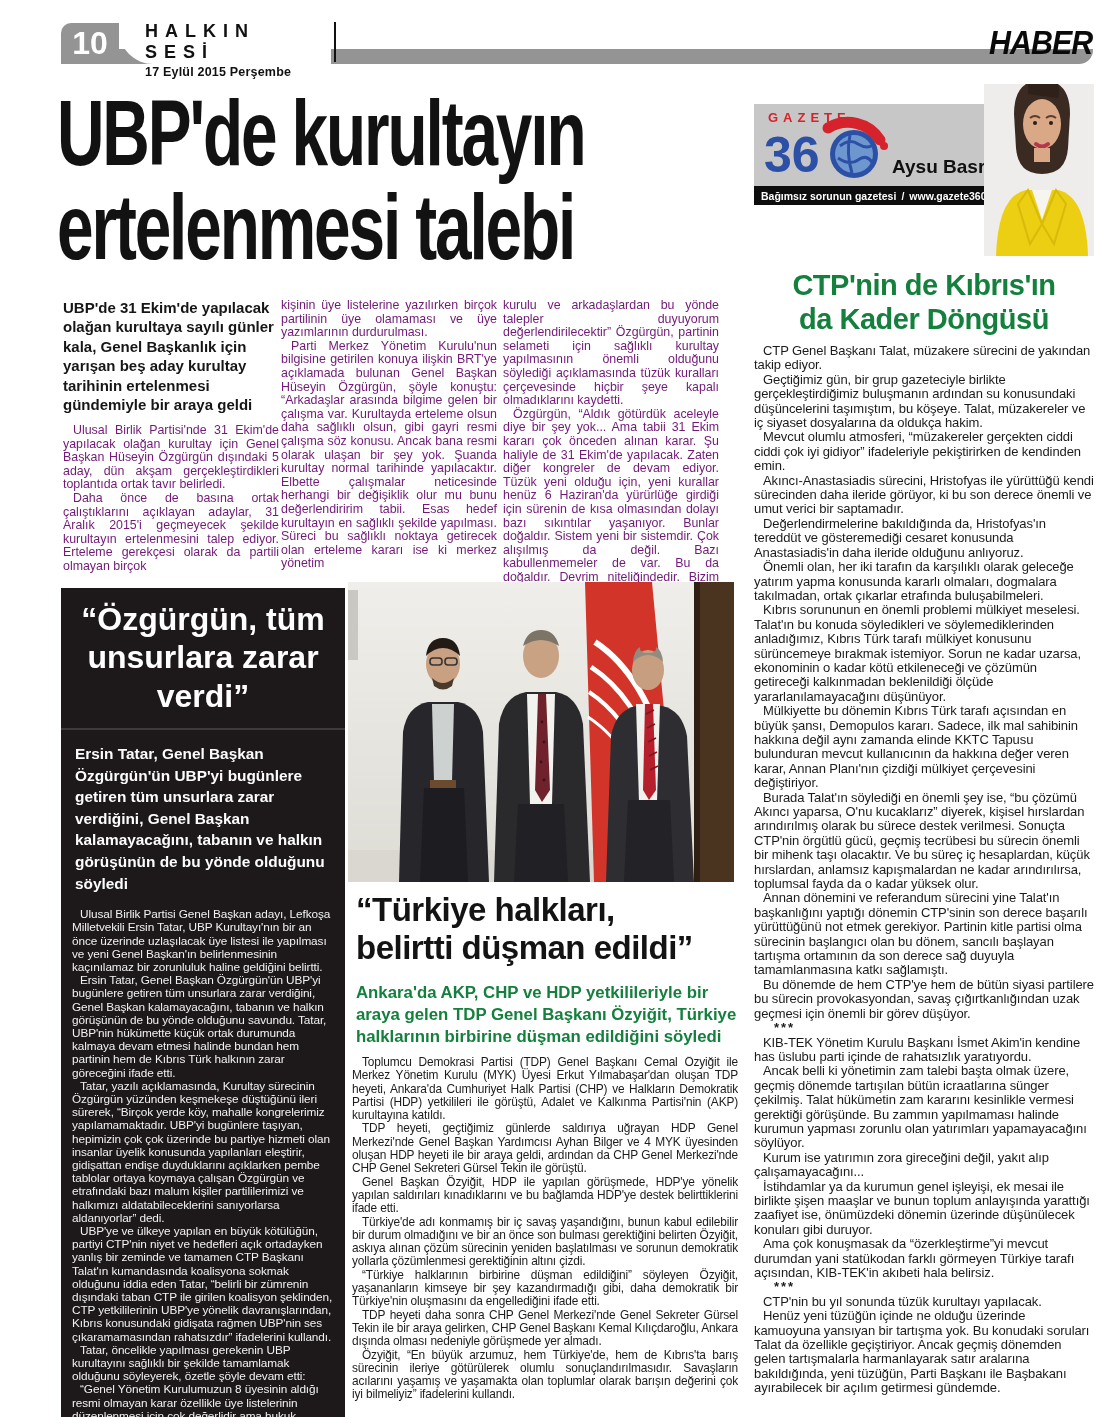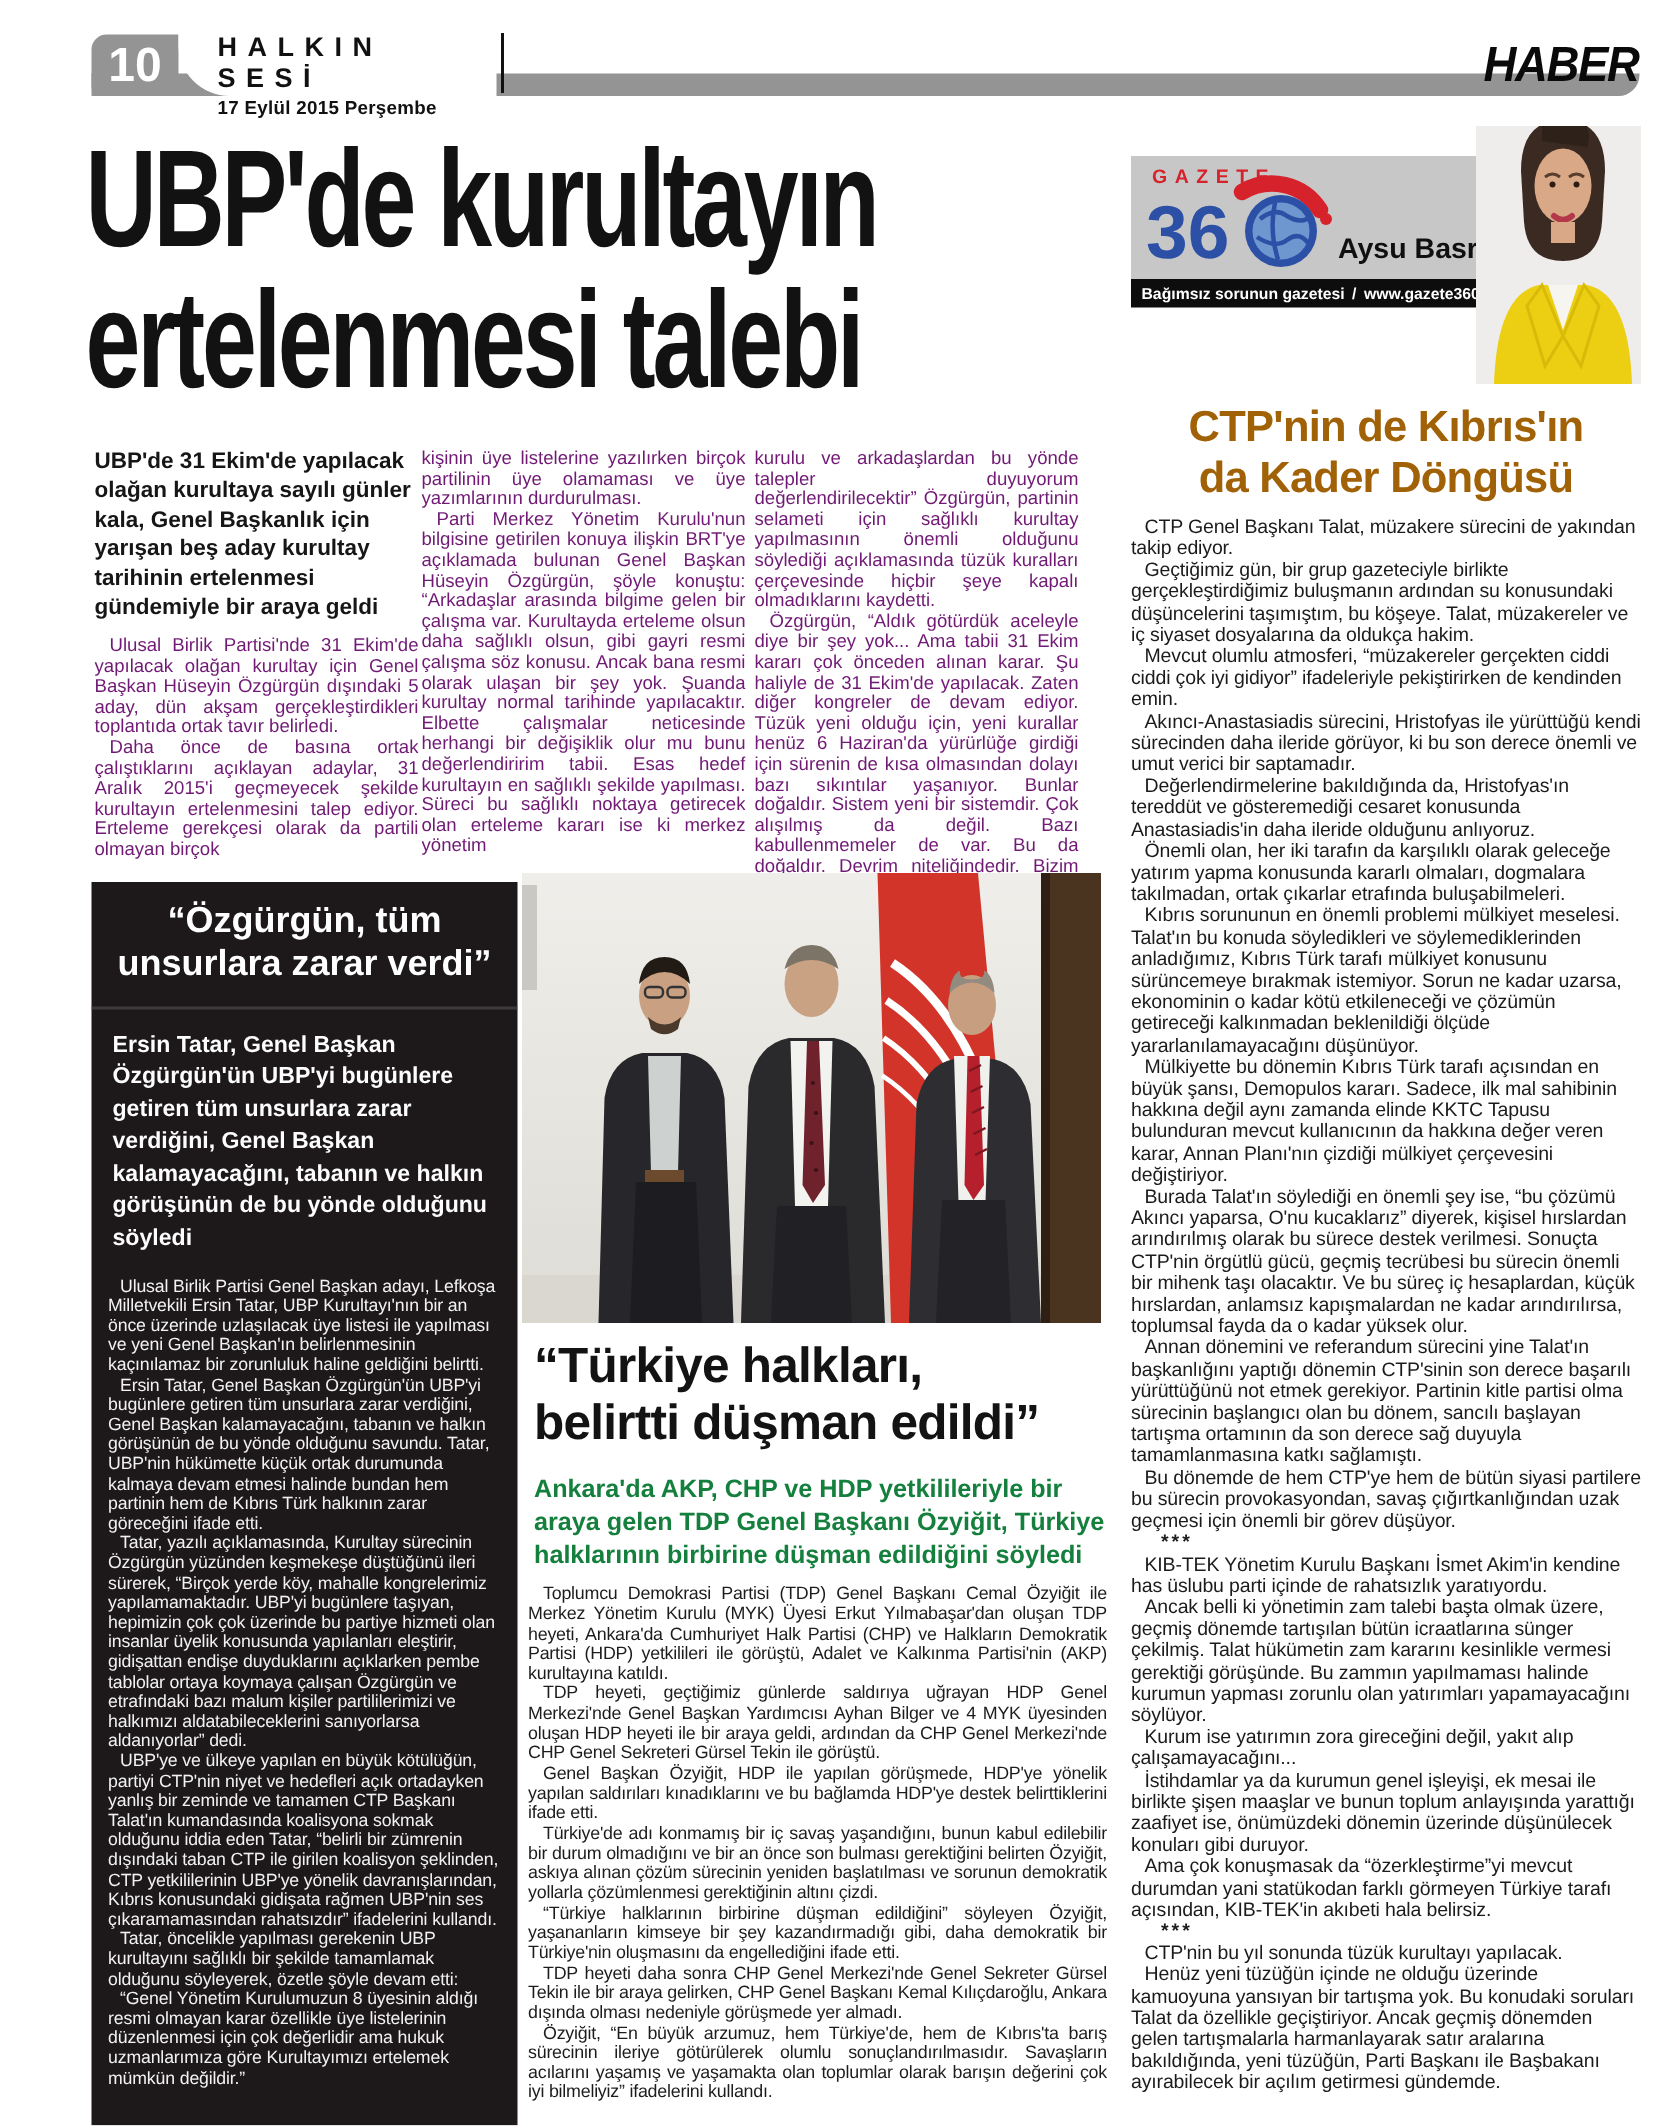--- a/index.html
+++ b/index.html
@@ -31,21 +31,21 @@
         line-height:19.4px;color:#161616;}
   .col{position:absolute;width:216px;font-size:12.4px;line-height:13.6px;text-align:justify;color:#701a75;overflow:hidden;}
   .col p{margin:0;text-indent:10px;}
   .col.no-first-indent p:first-child{text-indent:0;}
   .col1{left:37px;top:424px;height:158px;}
   .col2{left:255px;top:299px;height:286px;}
   .col3{left:477px;top:299px;height:290px;}
   
   .black-box{position:absolute;left:35px;top:588px;width:284px;height:829px;
              background:var(--black-box,#1d191b);color:#fff;box-sizing:border-box;overflow:hidden;}
-  .bb-title{margin:0;padding:12px 6px 13px;text-align:center;font-size:24px;font-weight:bold;
+  .bb-title{margin:0;padding:12px 6px 13px;text-align:center;font-size:32px;font-weight:bold;
             line-height:1.2;border-bottom:2px solid #3e3a3c;}
   .bb-subhead{padding:13px 14px 6px;font-size:15.4px;font-weight:bold;line-height:1.4;color:#fdfdfd;}
   .bb-body{padding:8px 11px;font-size:11.8px;line-height:13.2px;letter-spacing:-.1px;color:#f2f2f2;}
   .bb-body p{margin:0;text-indent:8px;}
   
   .photo{position:absolute;left:322px;top:582px;width:386px;height:300px;margin:0;overflow:hidden;}
   
   .tdp-headline{position:absolute;left:330px;top:891px;margin:0;width:390px;
                 font-size:33px;font-weight:bold;line-height:38px;letter-spacing:-.5px;color:#131313;}
   .tdp-lede{position:absolute;left:330px;top:982px;width:384px;font-size:16.8px;font-weight:bold;line-height:22px;color:#15803d;}
@@ -56,21 +56,21 @@
   .right-col{position:absolute;left:728px;top:84px;width:340px;height:1333px;overflow:hidden;}
   .logo-area{position:relative;height:172px;}
   .logo-gray{position:absolute;left:0;top:20px;width:340px;height:82px;background:#c7c7c7;}
   .logo-svg{position:absolute;left:8px;top:22px;}
   .author-name{position:absolute;left:138px;top:72px;font-size:19px;font-weight:bold;color:#101010;}
   .black-bar{position:absolute;left:0;top:102px;width:232px;height:19px;background:#0d0d0d;color:#fff;
              display:flex;align-items:center;gap:5px;padding:0 7px;box-sizing:border-box;
              font-size:10.5px;font-weight:bold;white-space:nowrap;}
   .black-bar .slash{color:#fff;font-weight:bold;}
   .woman-photo{position:absolute;right:-2px;top:-22px;}
-  .col-title{margin:12px 0 0;text-align:center;font-size:29px;font-weight:bold;line-height:34px;color:#a16207;letter-spacing:-.5px;}
+  .col-title{margin:12px 0 0;text-align:center;font-size:29px;font-weight:bold;line-height:34px;color:#15803d;letter-spacing:-.5px;}
   .col-body{margin-top:8px;font-size:13px;line-height:14.4px;letter-spacing:-.1px;color:#1b1b1b;}
   .col-body p{margin:0;text-indent:9px;}
   .col-body p.stars{text-indent:20px;letter-spacing:2px;font-weight:bold;}
 </style>
 </head>
 <body>
 
 <div class="page">
 
   <div class="hdr-strip"></div>

